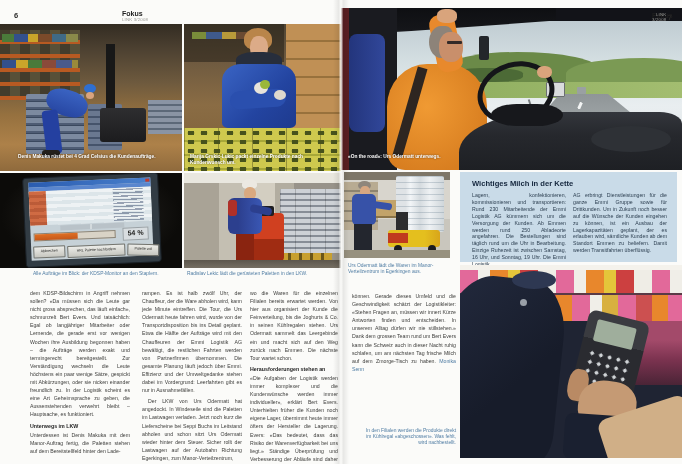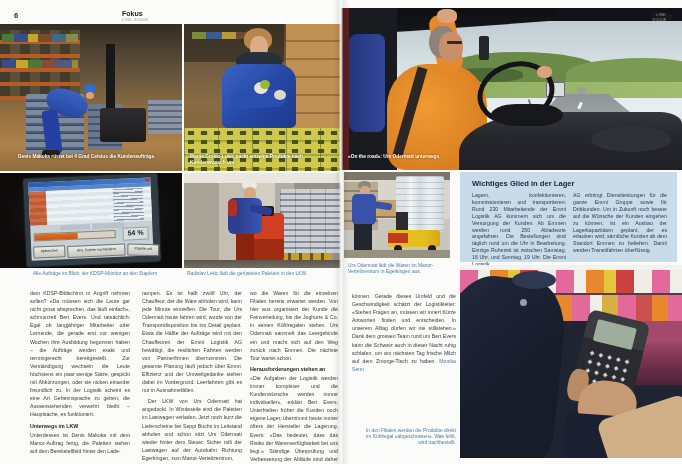--- a/index.html
+++ b/index.html
@@ -223,21 +223,21 @@
       <div style="left:84px;top:73px;width:8px;height:8px;border-radius:50%;background:#1c1c1e;"></div>
       <div style="left:14px;top:9px;width:13px;height:9px;border-radius:50%;background:#8f867c;"></div>
       <div style="left:16px;top:14px;width:10px;height:11px;border-radius:45%;background:#d8a782;"></div>
       <div style="left:8px;top:22px;width:24px;height:31px;border-radius:5px;background:#3752a8;"></div>
       <div style="left:26px;top:30px;width:22px;height:7px;border-radius:3px;transform:rotate(8deg);background:#3752a8;"></div>
       <div style="left:10px;top:52px;width:18px;height:26px;background:#23262e;"></div>
       <div style="left:0;top:78px;width:106px;height:8px;background:#97917f;"></div>
     </div>
 
     <div class="infobox" style="left:119px;top:172px;width:217px;height:90px;">
-      <h2 style="position:absolute;left:12px;top:7px;">Wichtiges Glied in der Lager</h2>
+      <h2 style="position:absolute;left:12px;top:7px;">Wichtiges Milch in der Kette</h2>
       <div class="ibcol" style="left:12px;top:20px;width:94px;">Lagern, konfektionieren, kommissionieren und transportieren: Rund 230 Mitarbeitende der Emmi Logistik AG kümmern sich um die Versorgung der Kunden. Ab Emmen werden rund 250 Abladeorte angefahren. Die Bestellungen sind täglich rund um die Uhr in Bearbeitung. Einzige Ruhezeit ist zwischen Samstag, 16 Uhr, und Sonntag, 19 Uhr. Die Emmi Logistik</div>
       <div class="ibcol" style="left:113px;top:20px;width:94px;">AG erbringt Dienstleistungen für die ganze Emmi Gruppe sowie für Drittkunden. Um in Zukunft noch besser auf die Wünsche der Kunden eingehen zu können, ist ein Ausbau der Lagerkapazitäten geplant, der es erlauben wird, sämtliche Kunden ab dem Standort Emmen zu beliefern. Damit werden Transitfahrten überflüssig.</div>
     </div>
 
     <div class="cap-blue" style="left:7px;top:263px;width:110px;">Urs Odermatt lädt die Waren im Manor-Verteilzentrum in Egerkingen aus.</div>
 
     <div class="col" style="left:11px;top:292px;width:104px;">
       <p>
         <span>können. Gerade dieses Umfeld und die Geschwindigkeit schätzt der Logistikleiter: «Stehen Fragen an, müssen wir innert Kürze Antworten finden und entscheiden. In unserem Alltag dürfen wir nie stillstehen.» Dank dem grossen Team rund um Bert Evers kann die Schweiz auch in dieser Nacht ruhig schlafen, um am nächsten Tag frische Milch auf dem Zmorge-Tisch zu haben.</span>
         <span class="author">Monika Senn</span>

